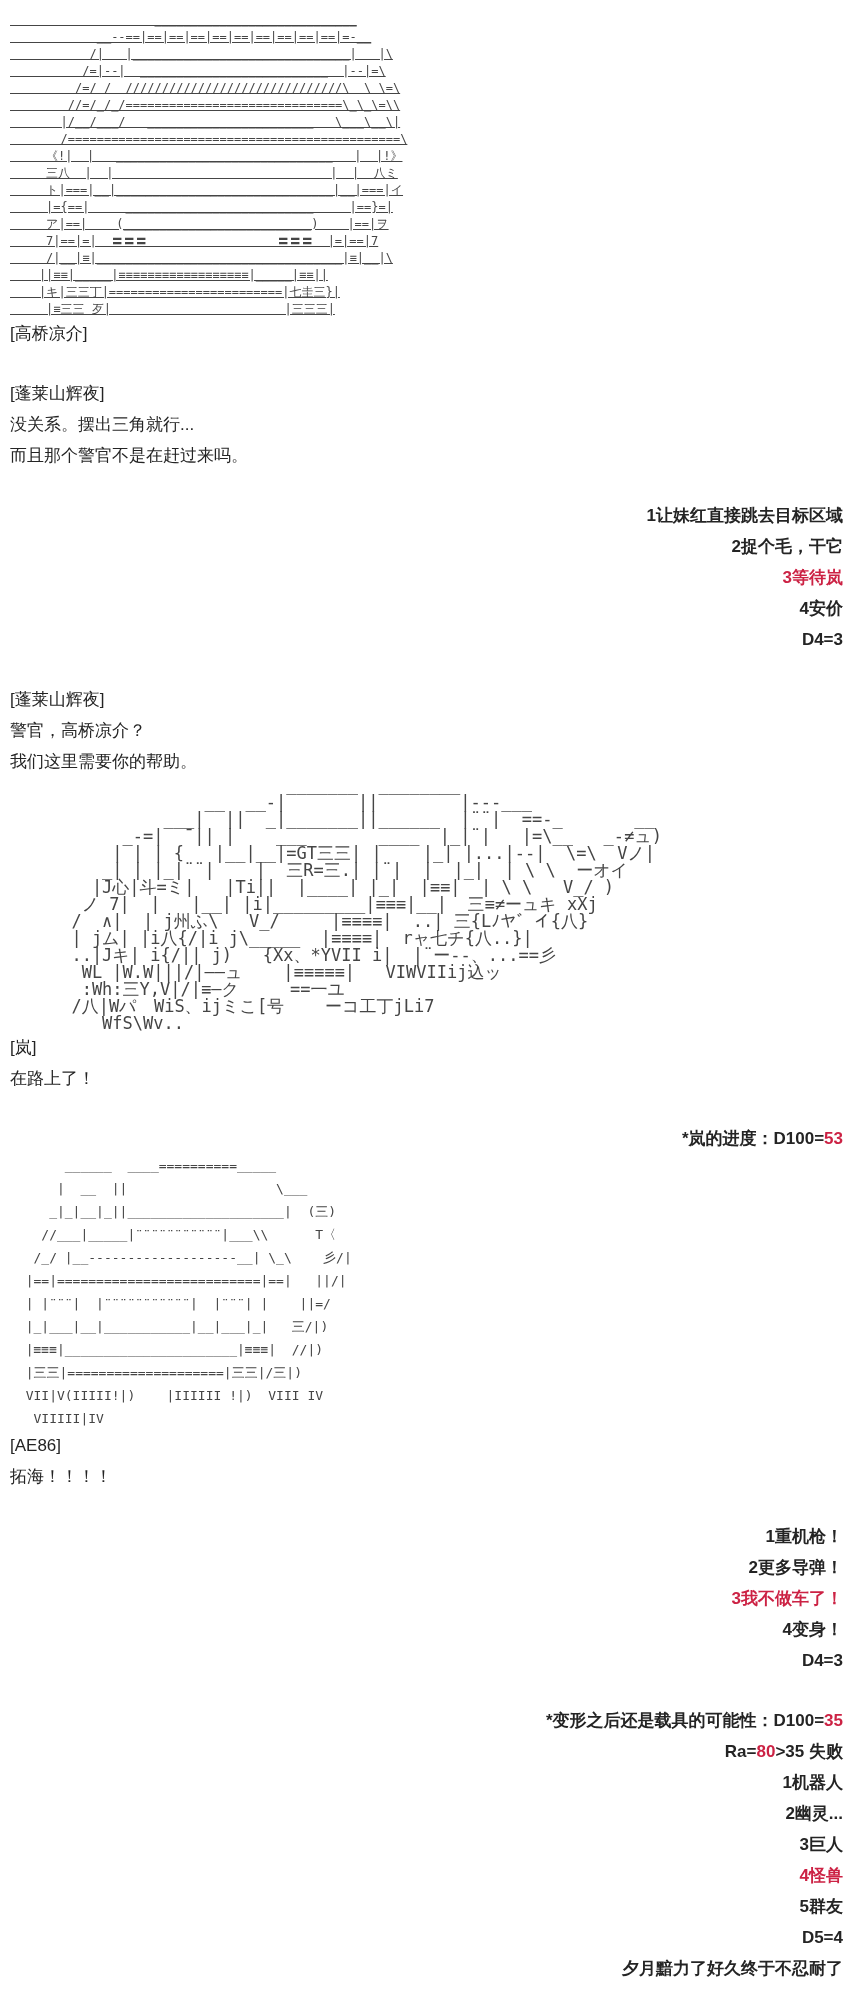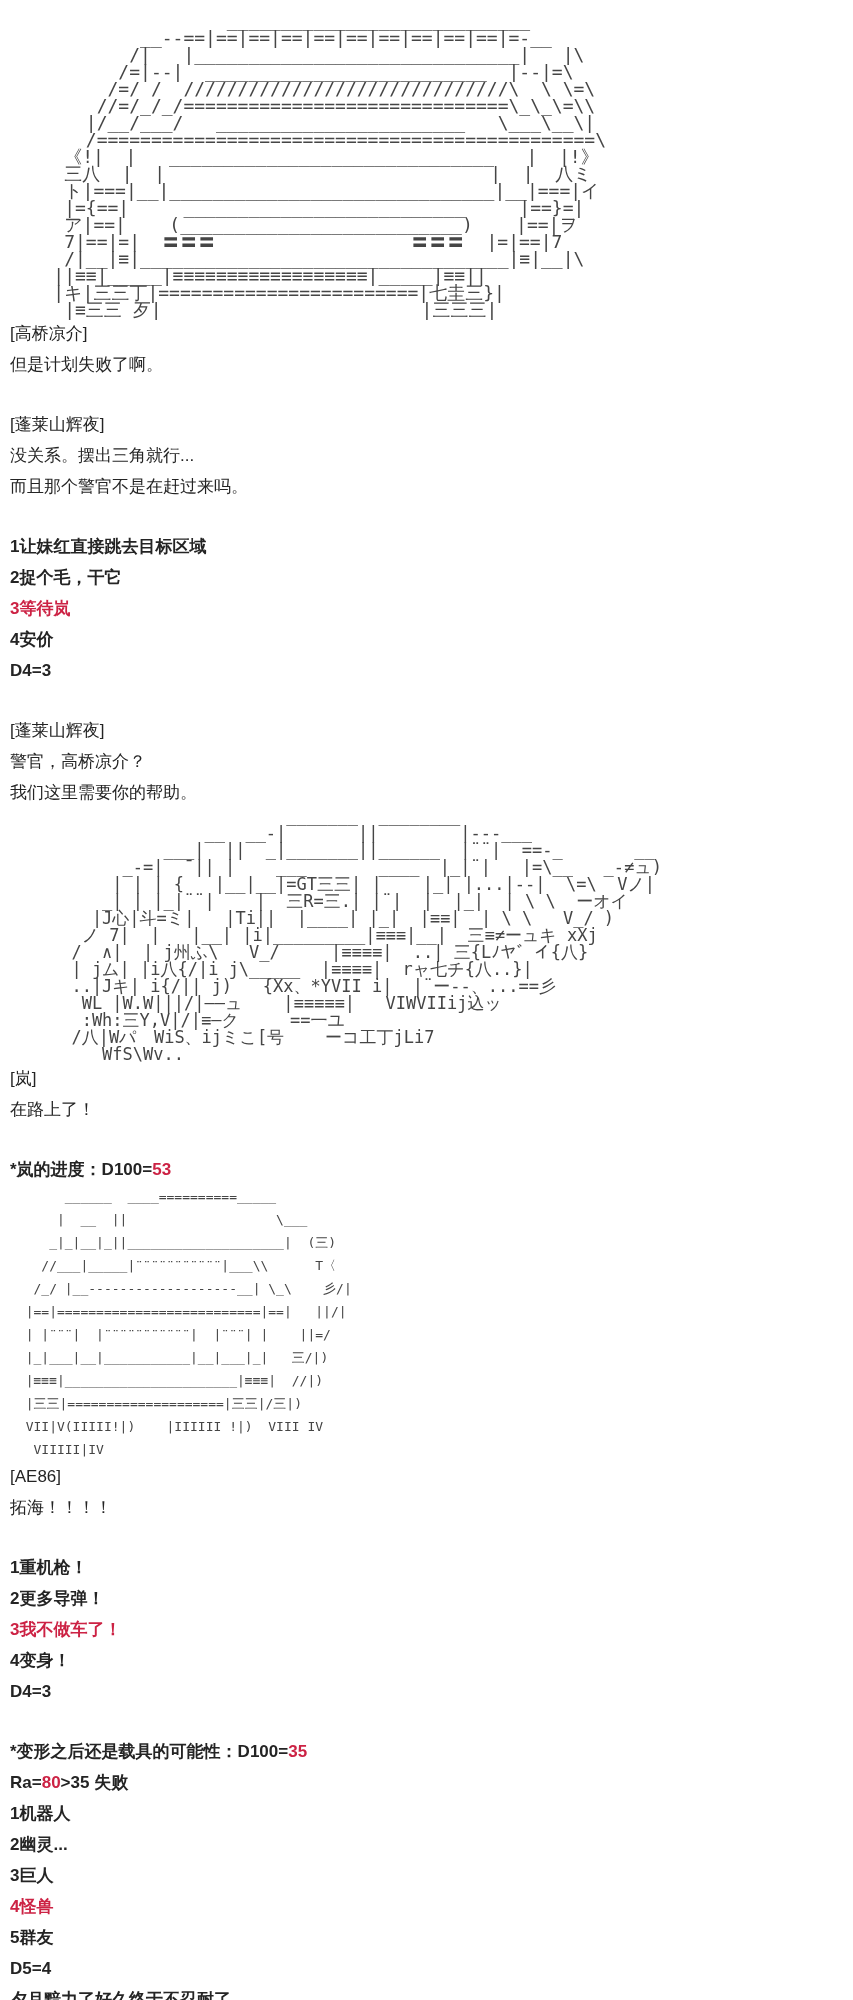--- a/index.html
+++ b/index.html
@@ -11,25 +11,25 @@
     font-family: "Liberation Sans", "DejaVu Sans", sans-serif;
     color: var(--text, #242424);
   }
   .page { padding: 12px 10px 0 10px; }
   pre.aa {
     margin: 0;
     font-family: "DejaVu Sans Mono", monospace;
     color: var(--aa, #454545);
     white-space: pre;
   }
-  .aa1 { font-size: 18px; line-height: 17px; margin: 2px 0 12px 40px; }
+  .aa1 { font-size: 12px; line-height: 17px; margin: 2px 0 12px 40px; text-decoration: underline; }
   .aa2 { font-size: 17px; line-height: 17px; margin: 8px 0 6px 2px; }
   .aa3 { font-size: 13px; line-height: 23px; margin: 12px 0 8px 2px; }
   .line { font-size: 17px; line-height: 31px; white-space: pre-wrap; }
-  .bold { font-weight: bold; }
+  .bold { font-weight: bold; text-align: right; }
   .red  { color: var(--red, #c22); }
   .gap  { height: 29px; }
 </style>
 </head>
 <body>
 
 <div class="page">
 
   <pre class="aa aa1">                    ____________________________
             __--==|==|==|==|==|==|==|==|==|==|=-__
@@ -45,21 +45,20 @@
      |={==|     __________________________     |==}=|
      ア|==|    (__________________________)    |==|ヲ
      7|==|=|  〓〓〓                  〓〓〓  |=|==|7
      /|__|≡|__________________________________|≡|__|\
     ||≡≡|_____|≡≡≡≡≡≡≡≡≡≡≡≡≡≡≡≡≡≡|_____|≡≡||
     |キ|三三丁|========================|七圭三}|
      |≡三三 歹|                        |三三三|</pre>
 
   <div>
     <div class="line">[高桥凉介]</div>
-    <div class="line">但是计划失败了啊。</div>
   </div>
 
   <div class="gap"></div>
 
   <div>
     <div class="line">[蓬莱山辉夜]</div>
     <div class="line">没关系。摆出三角就行...</div>
     <div class="line">而且那个警官不是在赶过来吗。</div>
   </div>
 

